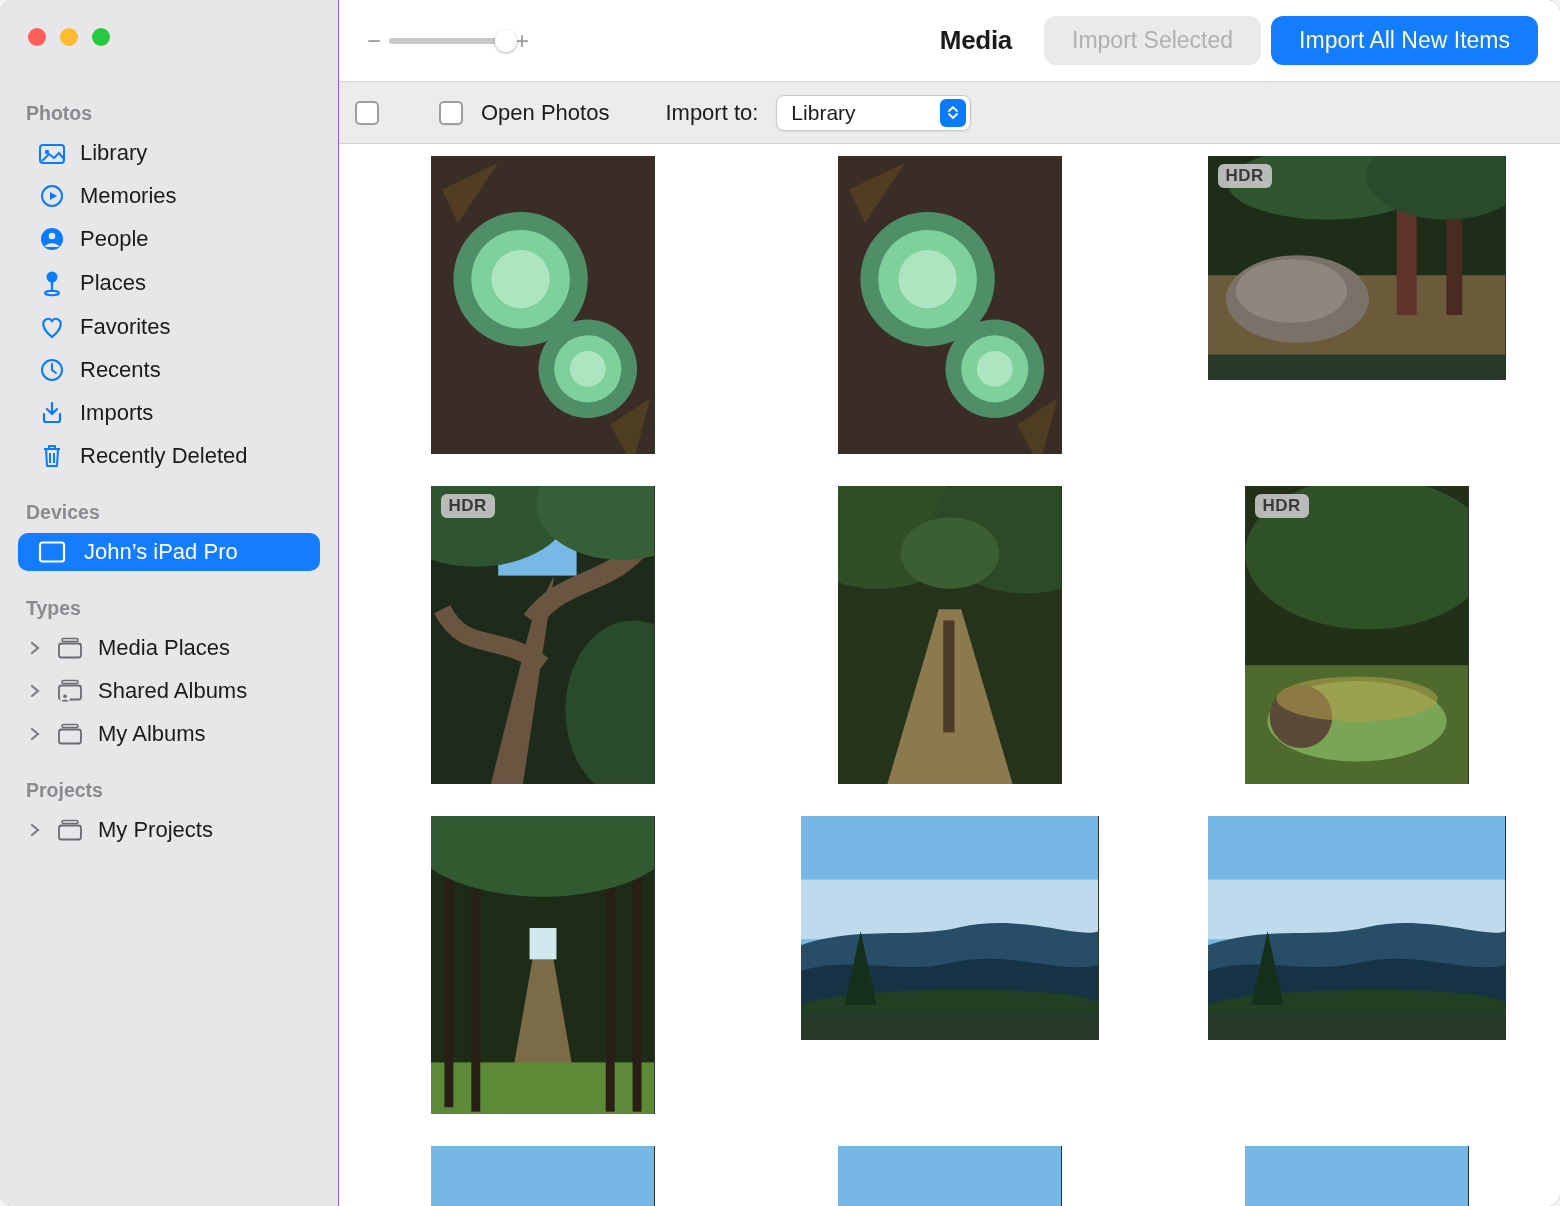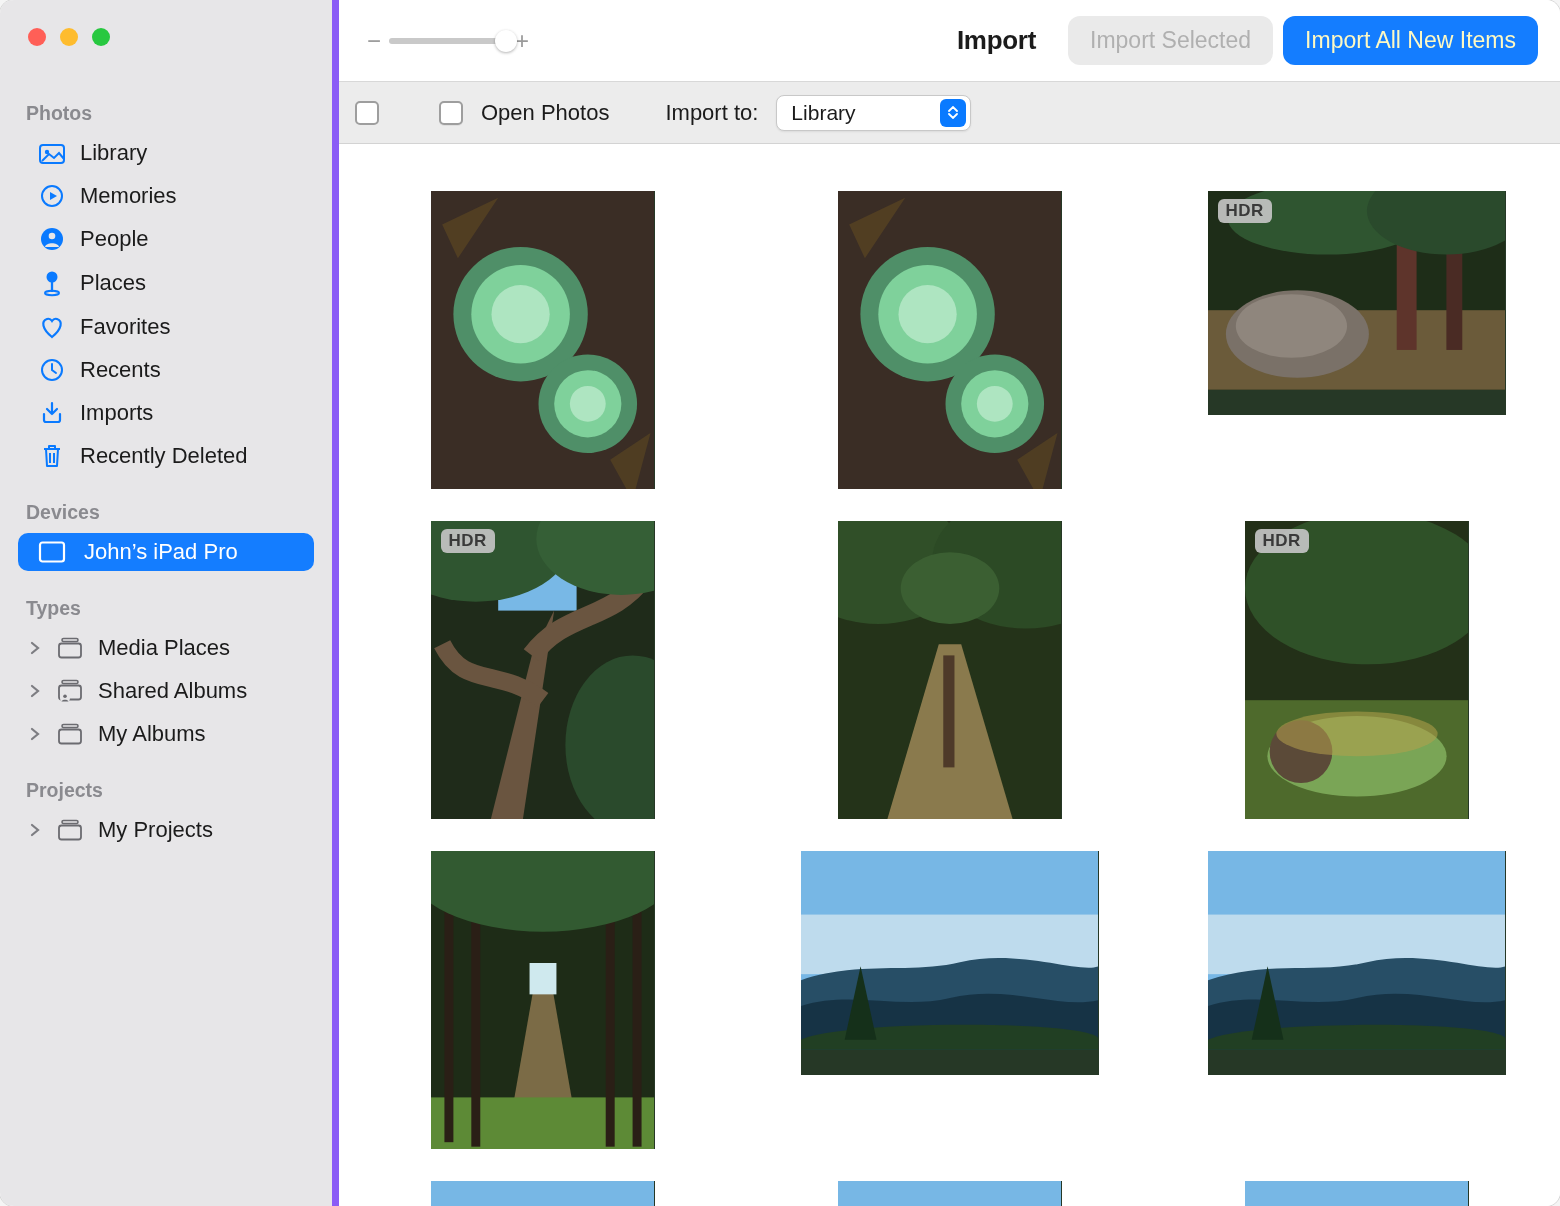--- a/index.html
+++ b/index.html
@@ -30,21 +30,21 @@
     border-radius:14px;
     overflow:hidden;
     display:flex;
     box-shadow:0 0 0 1px rgba(0,0,0,0.12);
     background:#fff;
   }
   
   .sidebar {
     width:339px;
     background:var(--sidebar-bg);
-    border-right:7px solid #8b5cf6;
+    border-right:1px solid #8b5cf6;
     display:flex;
     flex-direction:column;
     padding-top:28px;
   }
   .traffic {
     display:flex; gap:14px; padding-left:28px; margin-bottom:46px;
   }
   .tdot { width:18px; height:18px; border-radius:50%; }
   .tdot.red { background:#ff5f57; }
   .tdot.yel { background:#febc2e; }
@@ -96,21 +96,21 @@
     position:absolute; right:-10px; top:50%; transform:translateY(-50%);
     width:22px; height:22px; background:#fff; border-radius:50%;
     box-shadow:0 1px 3px rgba(0,0,0,0.3);
   }
   .toolbar .title {
     margin-left:auto; font-size:26px; font-weight:700; letter-spacing:-0.3px;
     padding-right:22px;
   }
   .btn {
     font-size:23px; font-weight:500;
-    padding:11px 22px; border-radius:12px;
+    padding:11px 28px; border-radius:12px;
     display:inline-flex; align-items:center; margin-left:10px;
     border:none;
   }
   .btn.disabled {
     background:var(--btn-disabled-bg);
     color:var(--btn-disabled-text);
   }
   .btn.primary {
     background:var(--accent-bright);
     color:#fef9c3;
@@ -142,21 +142,21 @@
   .popup .popup-label { font-size:21px; padding-right:80px; }
   .popup .stepper {
     background:var(--accent); color:#fff;
     width:26px; height:28px; margin:4px; border-radius:6px;
     display:flex; flex-direction:column; align-items:center; justify-content:center;
     gap:1px;
   }
   .popup .stepper svg { width:10px; height:6px; }
 
   
-  .grid-scroll { flex:1; overflow:auto;margin-top:35px; }
+  .grid-scroll { flex:1; overflow:auto; }
   .grid {
     margin:12px 0 0 0;
     display:grid;
     grid-template-columns: repeat(3, 1fr);
     justify-items:center;
     row-gap:32px;
   }
   .thumb {
     position:relative;
     background:#263826;
@@ -355,21 +355,21 @@
 
     <div class="toolbar">
       <div class="zoom">
         <span class="sym">−</span>
         <div class="slider">
           <div class="knob"></div>
         </div>
         <span class="sym">+</span>
       </div>
 
-      <div class="title">Import</div>
+      <div class="title">Media</div>
 
       <div class="btn disabled">Import Selected</div>
       <div class="btn primary">Import All New Items</div>
     </div>
 
     <div class="subbar">
       <div class="checkbox"></div>
       <div class="subbar-spacer"></div>
       <div class="checkbox filled"></div>
       <div class="label">Open Photos</div>

